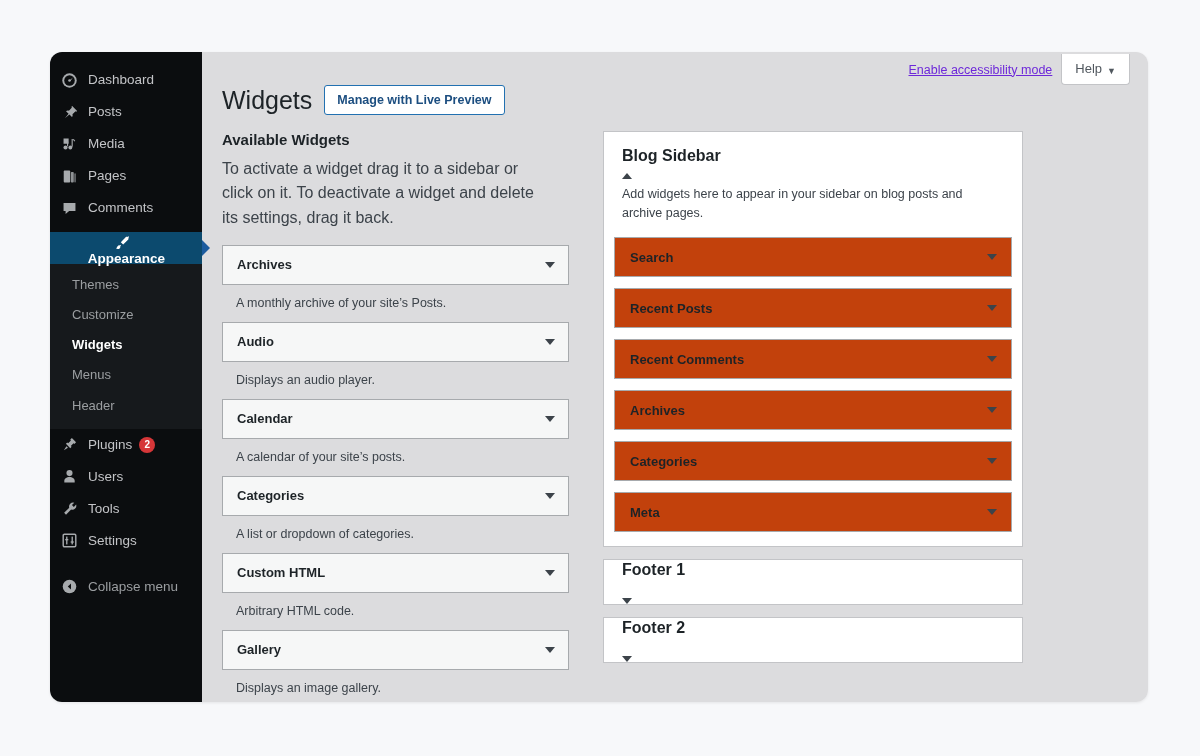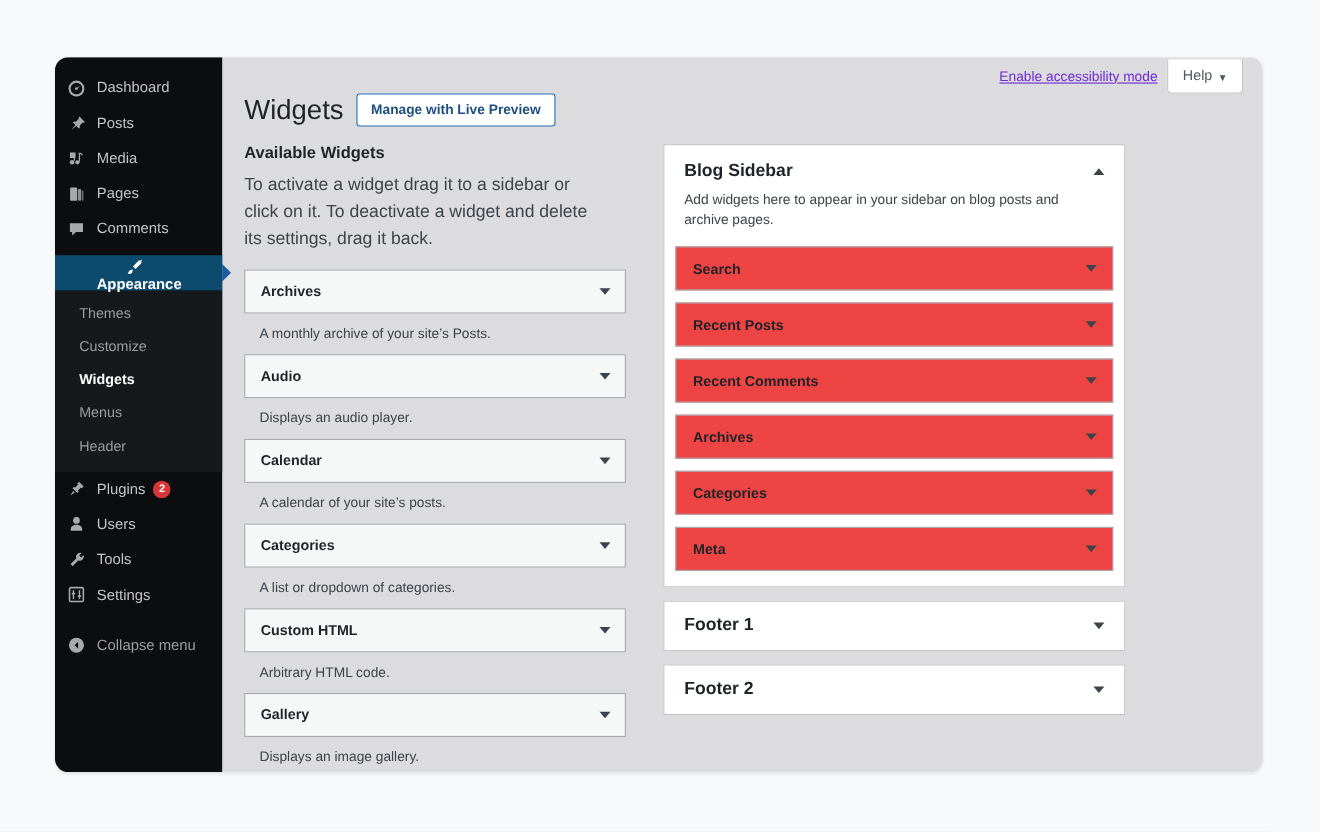--- a/index.html
+++ b/index.html
@@ -218,48 +218,49 @@
   .widget-area {
     background: #fff;
     border: 1px solid #c3c4c7;
     margin-bottom: 12px;
   }
   .wa-head {
     display: flex; align-items: flex-start;
     justify-content: space-between;
     padding: 14px 18px 0 18px;
     cursor: pointer;
+    flex-direction: column;
   }
   .wa-title {
     font-size: 16px;
     font-weight: 700;
     color: #1d2327;
     line-height: 1.25;
   }
   .wa-toggle { margin-top: 7px; }
   .wa-desc {
     font-size: 12.5px;
     color: #3c434a;
     line-height: 1.55;
     padding: 6px 20px 0 18px;
   }
   .wa-body { padding: 14px 10px 14px 10px; }
   .wa-widget {
-    background: #ef4444;
+    background: #c2410c;
     border: 1px solid #a7aaad;
     height: 40px;
     display: flex; align-items: center; justify-content: space-between;
     padding: 0 14px 0 15px;
     margin-bottom: 11px;
     cursor: move;
   }
   .wa-widget:last-child { margin-bottom: 0; }
   .wa-widget .name { font-size: 13px; font-weight: 700; color: #1d2327; }
 
-  .widget-area.collapsed .wa-head { padding: 0 18px; height: 44px; align-items: center; }
+  .widget-area.collapsed .wa-head { padding: 0 18px; height: 44px; }
   .widget-area.collapsed .wa-toggle { margin-top: 0; }
 </style>
 </head>
 <body>
 
 <div class="app-card">
 
   <nav class="adminmenu">
 
     <div class="menu-item">

